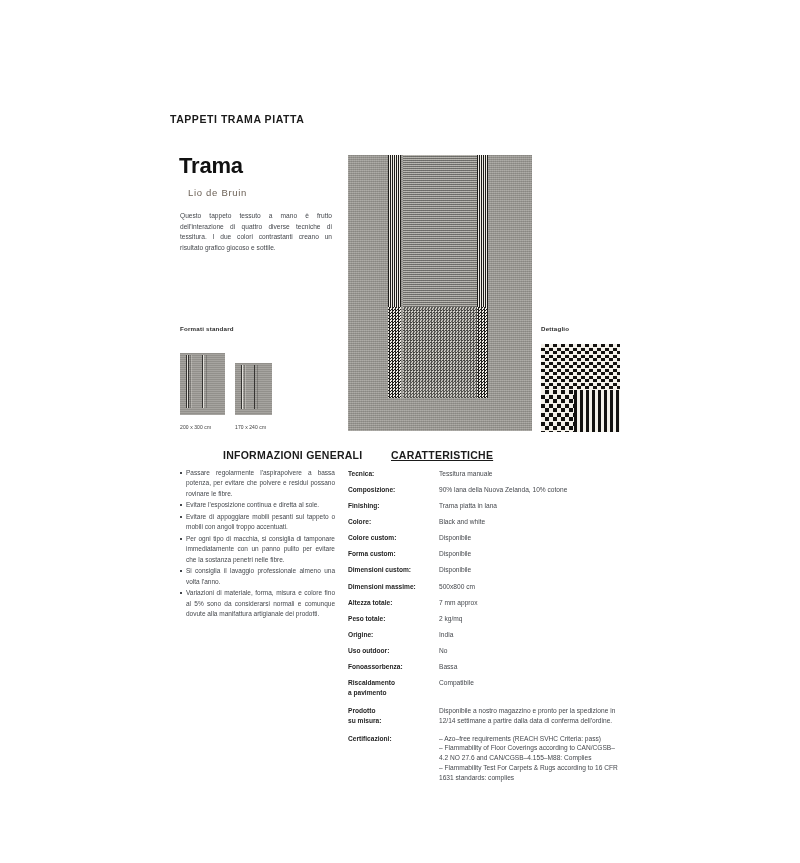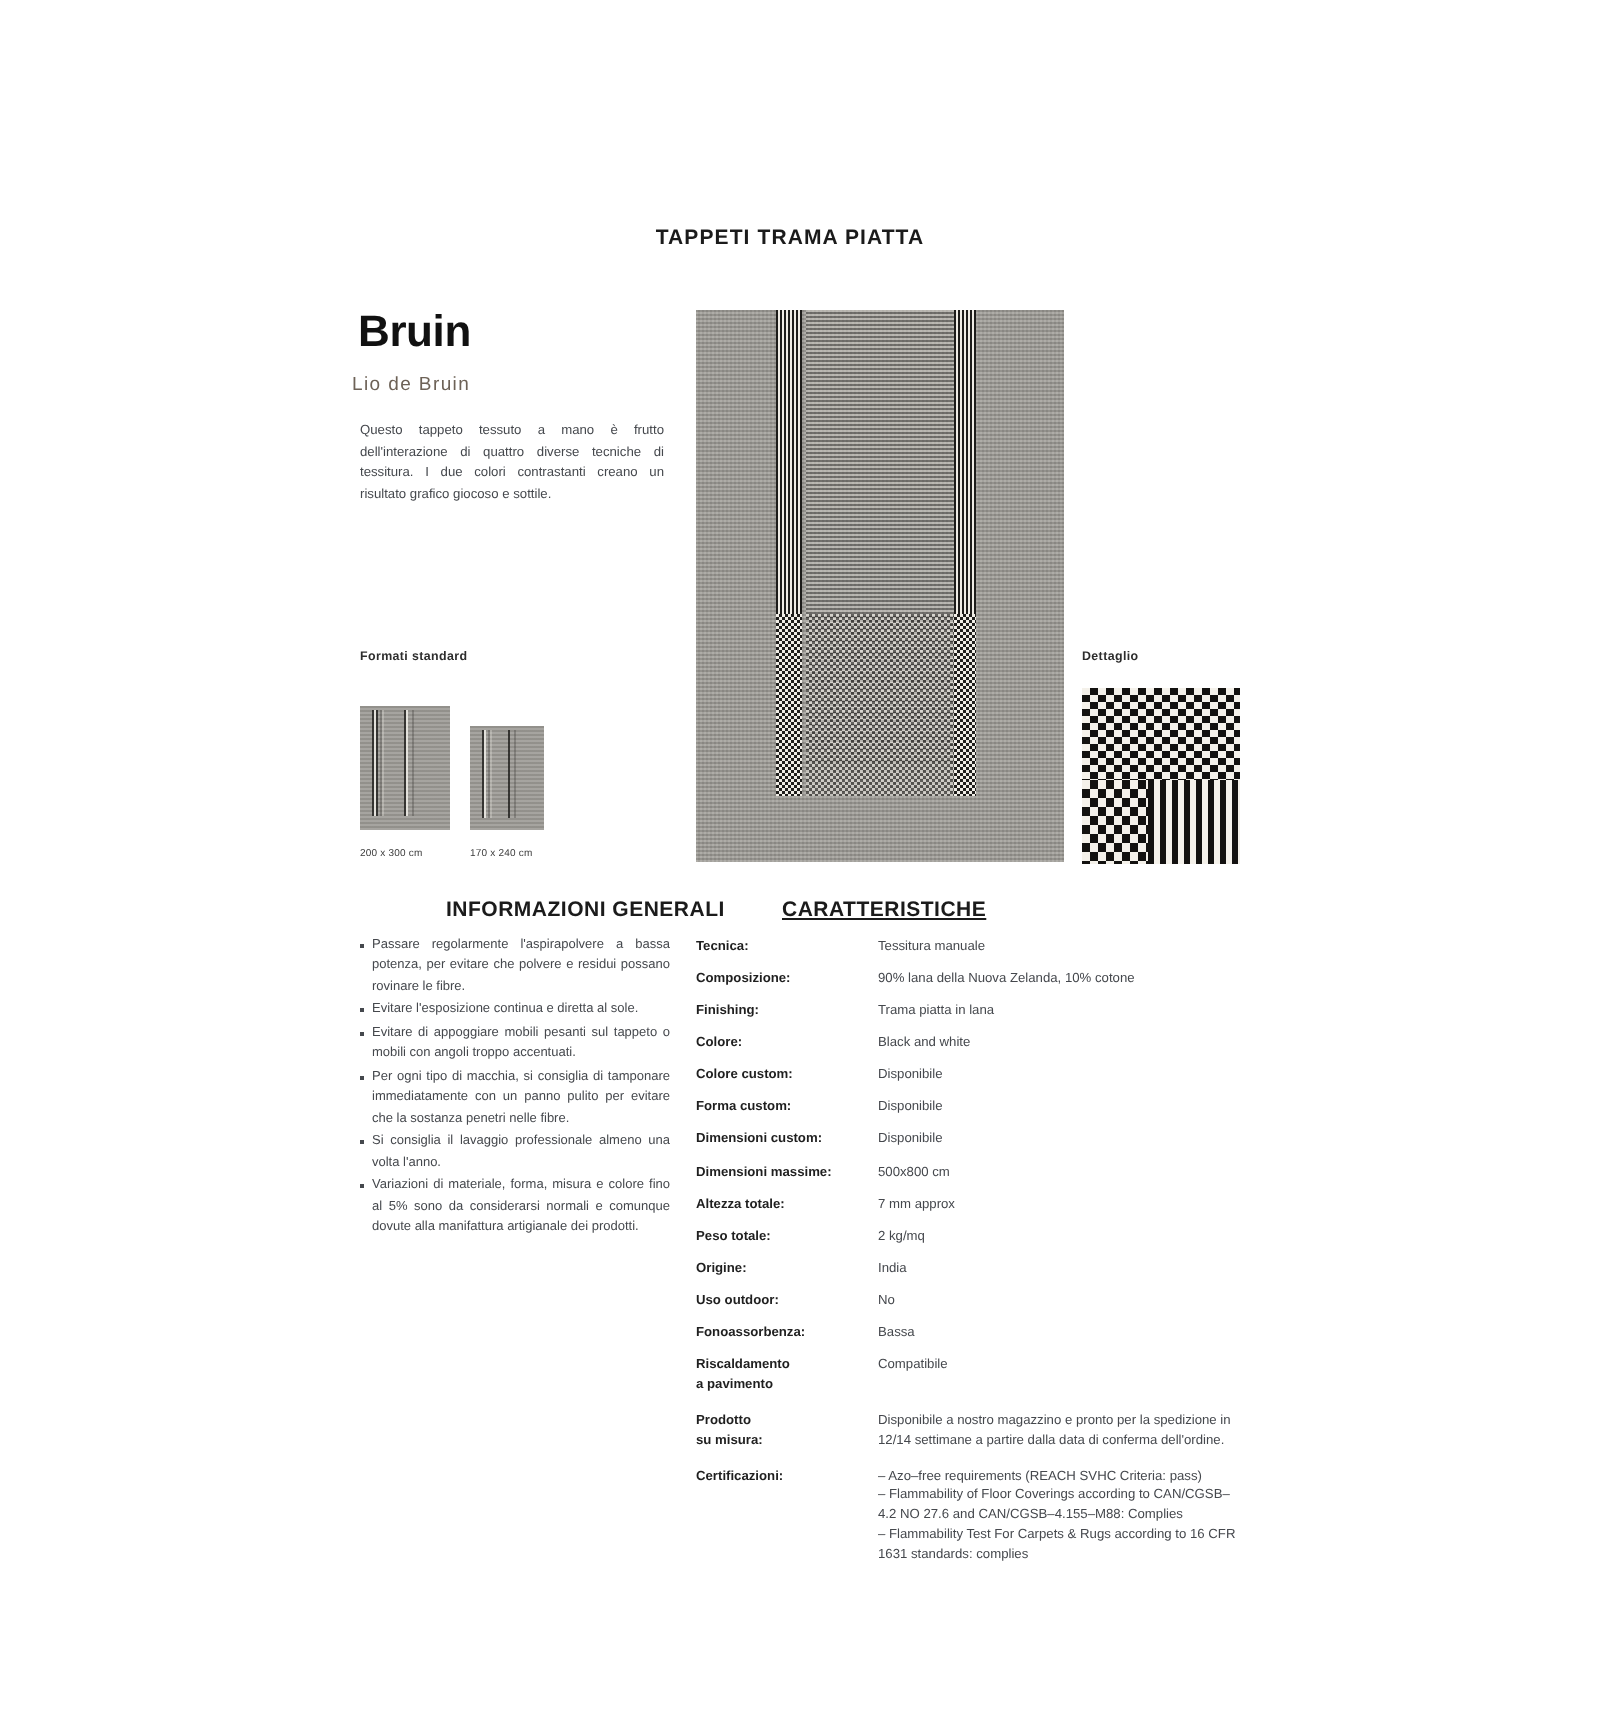--- a/index.html
+++ b/index.html
@@ -20,41 +20,41 @@
     inset: 0;
     background: #ffffff;
   }
 
   
   .doc-header {
     position: absolute;
     left: 170px;
     top: 113px;
     width: 450px;
-    text-align: center;
+    text-align: left;
     font-size: 10.5px;
     font-weight: bold;
     letter-spacing: 0.55px;
     color: #1b1b1b;
   }
 
   
   .product-title {
     position: absolute;
     left: 179px;
     top: 155px;
     font-size: 22px;
     font-weight: bold;
     letter-spacing: -0.2px;
     color: #111111;
     line-height: 1;
   }
   .designer {
     position: absolute;
-    left: 176px;
+    left: 188px;
     top: 187px;
     font-size: 9.5px;
     letter-spacing: 0.7px;
     color: #6d6257;
   }
   .description {
     position: absolute;
     left: 180px;
     top: 211px;
     width: 152px;
@@ -289,21 +289,21 @@
   }
   .spec-table tr.tall td { padding-bottom: 8px; }
 </style>
 </head>
 <body>
 
 <div class="page">
 
   <div class="doc-header">TAPPETI TRAMA PIATTA</div>
 
-  <div class="product-title">Bruin</div>
+  <div class="product-title">Trama</div>
   <div class="designer">Lio de Bruin</div>
   <div class="description">Questo tappeto tessuto a mano è frutto dell'interazione di quattro diverse tecniche di tessitura. I due colori contrastanti creano un risultato grafico giocoso e sottile.</div>
 
   <div class="formati-label">Formati standard</div>
 
   <div class="formati-row">
     <div class="format-item">
       <span class="format-thumb big">
         <span class="rug-base"></span>
         <span class="rug-stripes">

